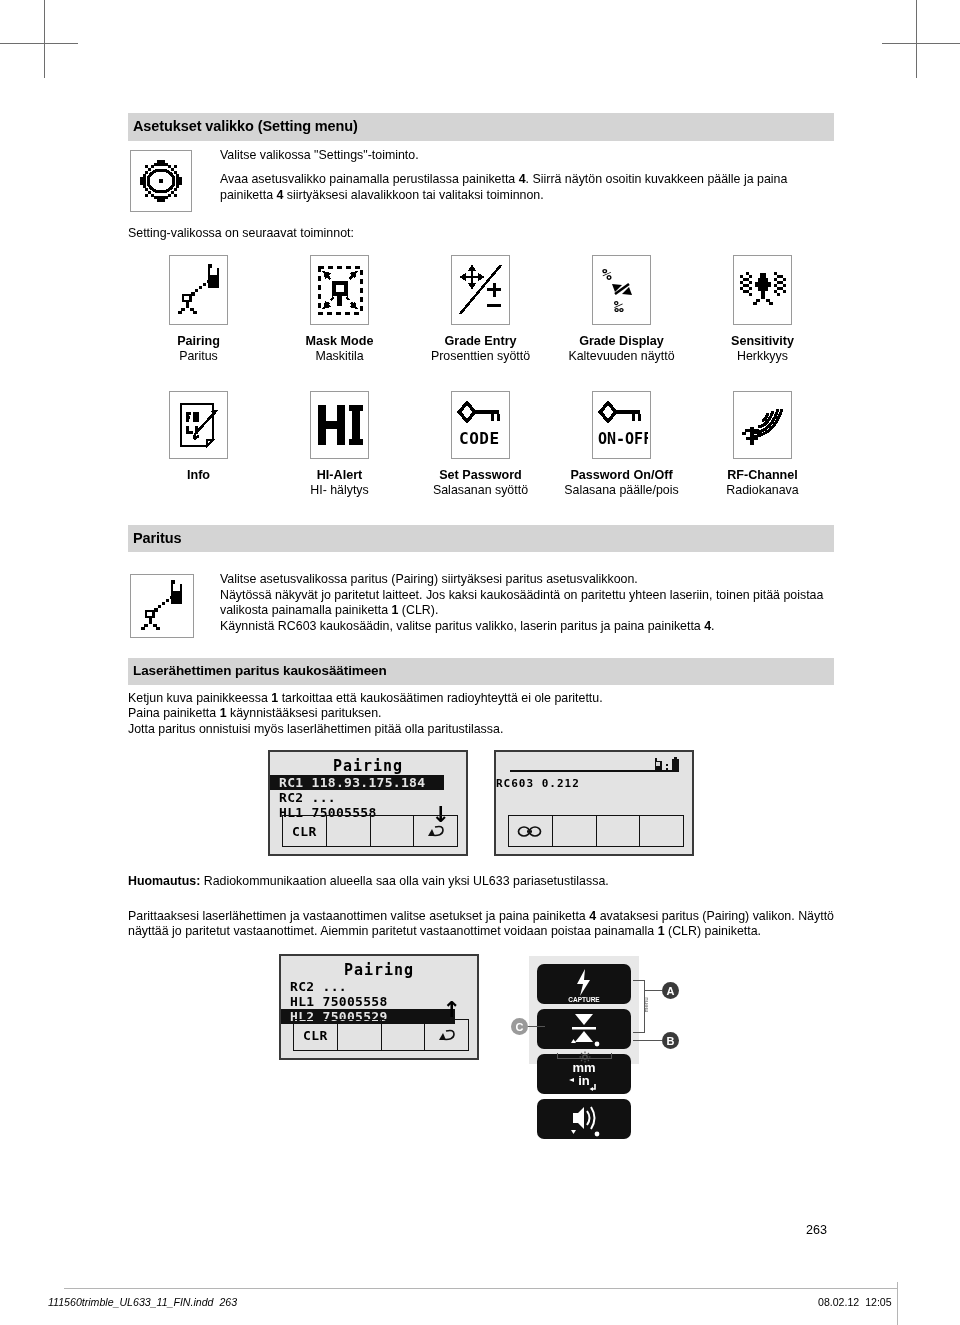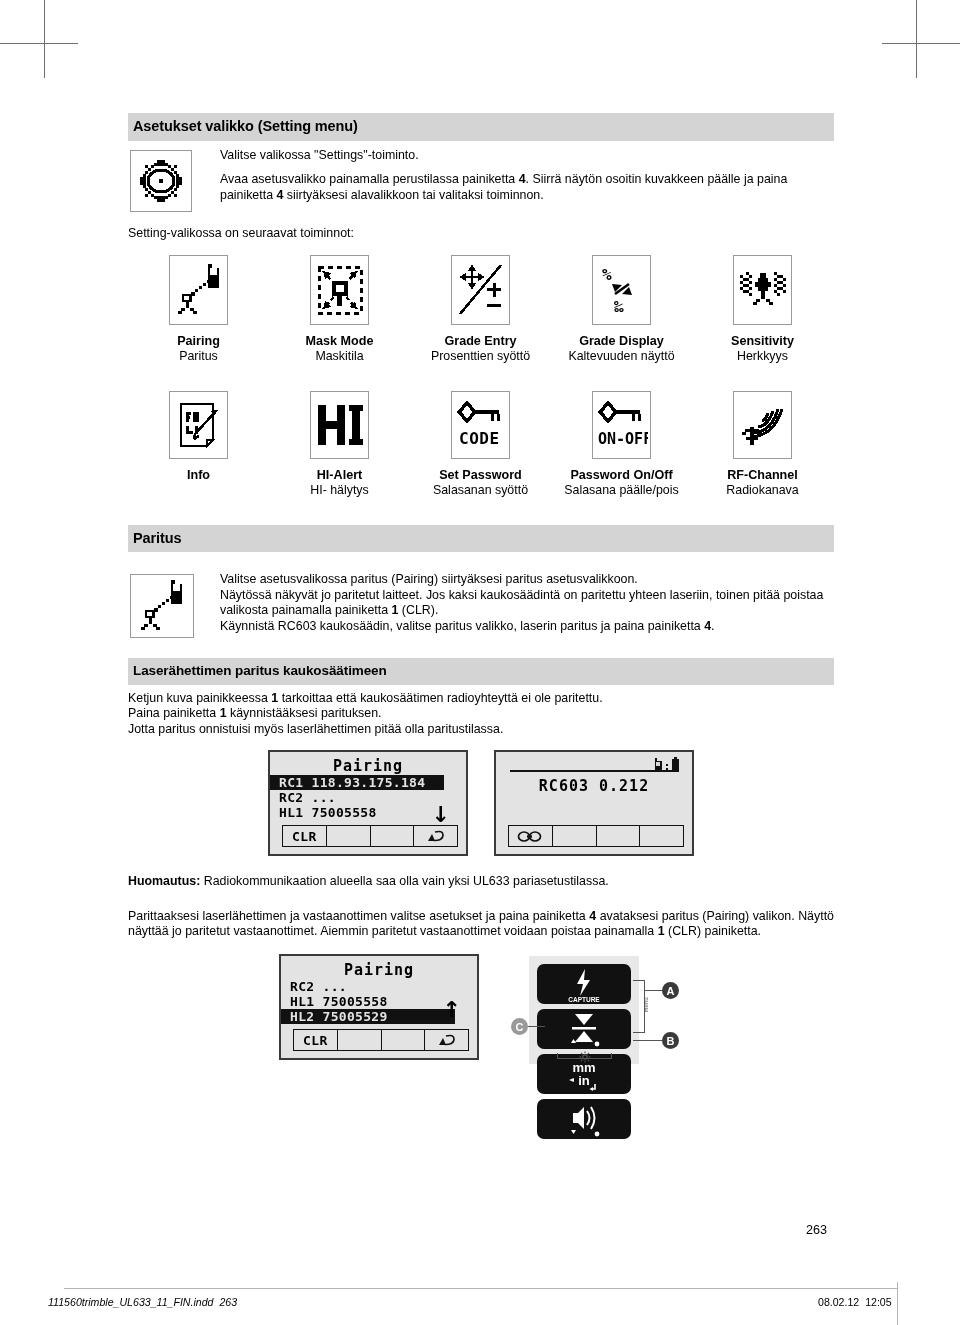--- a/index.html
+++ b/index.html
@@ -124,21 +124,21 @@
     white-space: pre;
   }
   .lcd .line.hl {
     background: #111;
     color: #e3e3e3;
     margin-right: 22px;
   }
   .lcd .softbar {
     position: absolute;
     left: 12px; right: 8px; bottom: 7px;
-    height: 22px;
+    height: 32px;
     display: flex;
     border: 1.5px solid #111;
     box-sizing: border-box;
   }
   .lcd .softbar .key {
     flex: 1;
     border-right: 1.5px solid #111;
     display: flex; align-items: center; justify-content: center;
     font-size: 13px; font-weight: bold;
     letter-spacing: 0.5px;
@@ -150,22 +150,22 @@
     font-size: 22px;
     font-weight: bold;
     line-height: 1;
     font-family: "DejaVu Sans", sans-serif;
   }
   .lcd .hrule {
     height: 2px; background: #111;
     margin: 18px 14px 0 14px;
   }
   .lcd .bigval {
-    text-align: center;
-    font-size: 15px; font-weight: bold;
+    text-align: left;
+    font-size: 11px; font-weight: bold;
     letter-spacing: 1px;
     margin-top: 5px;
   }
   .lcd .statusicons {
     position: absolute; right: 12px; top: 5px;
     display: flex; align-items: flex-end; gap: 2px;
   }
 
   
   .keypadwrap { position: relative; width: 172px; height: 112px; }

